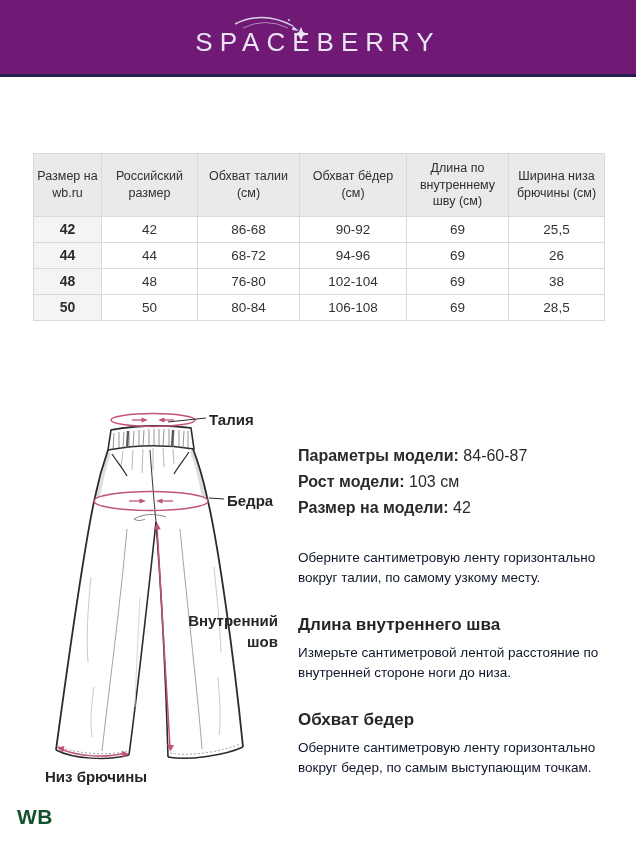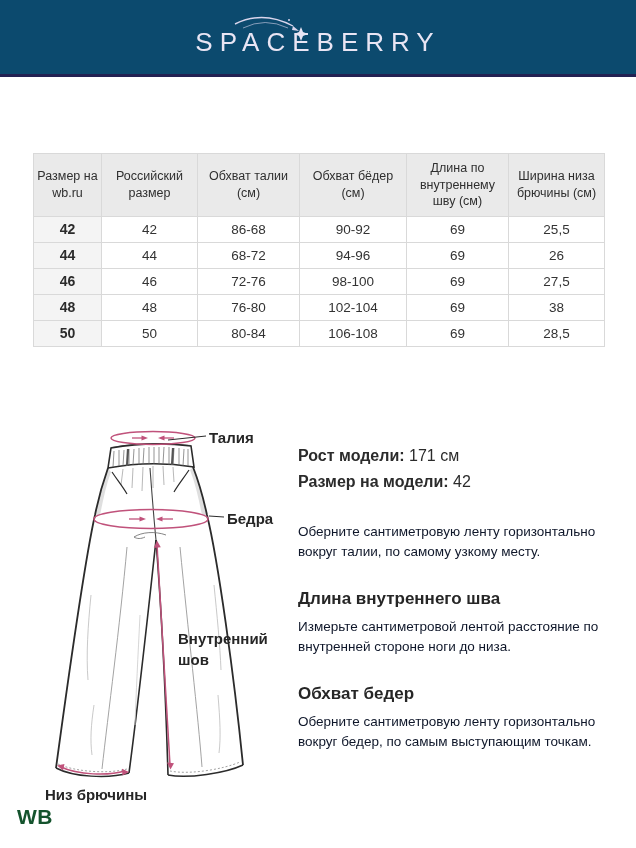--- a/index.html
+++ b/index.html
@@ -2,21 +2,21 @@
 <html><head>
 <meta charset="utf-8">
 <style>
   * { margin: 0; padding: 0; box-sizing: border-box; }
   html, body { width: 636px; height: 848px; background: #fff; overflow: hidden; }
   body { font-family: "Liberation Sans", sans-serif; color: #2f2f2f; position: relative; }
 
   
   .brand-header {
     position: absolute; left: 0; top: 0; width: 636px; height: 77px;
-    background: #0c4a6e; border-bottom: 3px solid #232152;
+    background: #701a75; border-bottom: 3px solid #232152;
     display: flex; align-items: center; justify-content: center;
   }
   .logo-wrap { position: relative; display: inline-block; margin-top: 10px; }
   .logo-text {
     font-size: 26px; font-weight: 400; letter-spacing: 7px;
     color: #e9e5f4; font-family: "Liberation Sans", sans-serif;
   }
   .comet-svg { position: absolute; left: 36px; top: -16px; width: 84px; height: 32px; }
 
   
@@ -29,21 +29,21 @@
     border: 1px solid #d9d9d9; text-align: center; vertical-align: middle;
   }
   table.size-table th {
     background: #eaeaea; font-weight: 500; font-size: 12.5px; line-height: 1.32;
     height: 59px; padding: 6px 3px; color: #2f2f2f;
   }
   table.size-table td { height: 26px; padding: 3px 2px; background: #fff; }
   table.size-table td.first-col { background: #f4f4f4; font-weight: 700; font-size: 14px; color: #2b2b2b; }
 
   
-  .diagram { position: absolute; left: 28px; top: 415px; width: 270px; height: 400px; }
+  .diagram { position: absolute; left: 28px; top: 397px; width: 270px; height: 400px; text-align: right; }
   .diagram svg { position: absolute; left: 0; top: 0; }
   .dg-label {
     position: absolute; font-weight: 700; font-size: 15px; color: #262626; line-height: 21px;
   }
   .lbl-waist { left: 181px; top: 12px; }
   .lbl-hips  { left: 199px; top: 93px; }
   .lbl-seam  { left: 150px; top: 213px; width: 100px; }
   .lbl-hem   { left: 17px;  top: 369px; }
 
   
@@ -108,28 +108,20 @@
       </tr>
       <tr>
         <td class="first-col">44</td>
         <td>44</td>
         <td>68-72</td>
         <td>94-96</td>
         <td>69</td>
         <td>26</td>
       </tr>
       <tr>
-        <td class="first-col">46</td>
-        <td>46</td>
-        <td>72-76</td>
-        <td>98-100</td>
-        <td>69</td>
-        <td>27,5</td>
-      </tr>
-      <tr>
         <td class="first-col">48</td>
         <td>48</td>
         <td>76-80</td>
         <td>102-104</td>
         <td>69</td>
         <td>38</td>
       </tr>
       <tr>
         <td class="first-col">50</td>
         <td>50</td>
@@ -205,22 +197,26 @@
     <line x1="181" y1="101" x2="196" y2="102" stroke="#2b2b2b" stroke-width="1"></line>
   </svg>
   <div class="dg-label lbl-waist">Талия</div>
   <div class="dg-label lbl-hips">Бедра</div>
   <div class="dg-label lbl-seam">Внутренний шов</div>
   <div class="dg-label lbl-hem">Низ брючины</div>
 </div>
 
 <div class="info-col">
   <div class="model-line">
+    <span class="ml-label">Параметры модели:</span>
+    <span class="ml-value">84-60-87</span>
+  </div>
+  <div class="model-line">
     <span class="ml-label">Рост модели:</span>
-    <span class="ml-value">171 см</span>
+    <span class="ml-value">103 см</span>
   </div>
   <div class="model-line">
     <span class="ml-label">Размер на модели:</span>
     <span class="ml-value">42</span>
   </div>
 
   <div class="guide-section">
     <p>Оберните сантиметровую ленту горизонтально вокруг талии, по самому узкому месту.</p>
   </div>
   <div class="guide-section">

